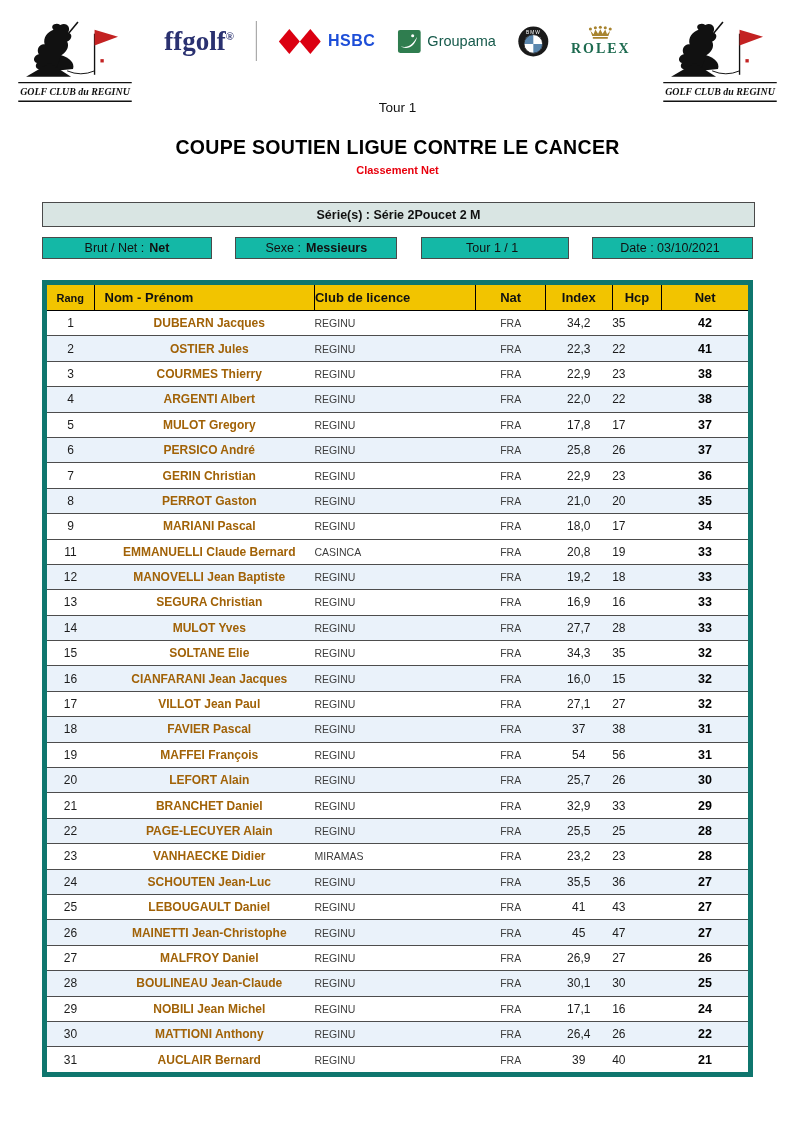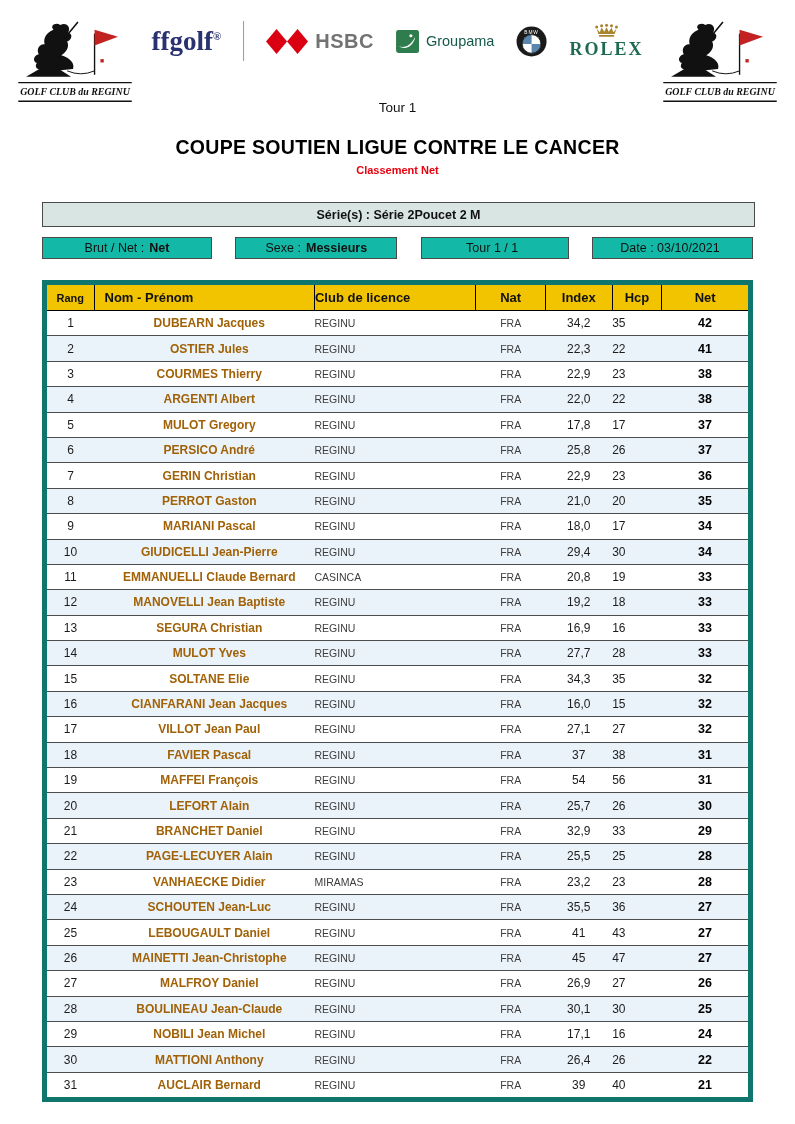--- a/index.html
+++ b/index.html
@@ -7,24 +7,24 @@
     position:relative; width:795px; height:1124px; background:#ffffff;
     font-family:"Liberation Sans", sans-serif; color:#111; overflow:hidden;
   }
   
   .sponsor-row {position:absolute; top:14px; left:50%; transform:translateX(-50%);
     height:54px; display:flex; align-items:center; gap:22px; white-space:nowrap;}
   .ffgolf {font-family:"Liberation Serif", serif; font-weight:bold; font-size:27px; color:#2A3170;}
   .ffgolf sup {font-size:11px; font-weight:bold;}
   .vdivider {width:1px; height:40px; background:#9a9a9a;}
   .logo-group {display:flex; align-items:center; gap:7px;}
-  .hsbc-text {font-weight:bold; font-size:20px; letter-spacing:0.5px; color:#737373;}
+  .hsbc-text {font-weight:bold; font-size:16px; letter-spacing:0.5px; color:#1d4ed8;}
   .groupama-text {font-size:14.5px; color:#15594A; font-weight:normal;}
   .rolex-group {display:flex; flex-direction:column; align-items:center; gap:1px;}
-  .rolex-text {font-family:"Liberation Serif", serif; font-weight:bold; font-size:18px;
+  .rolex-text {font-family:"Liberation Serif", serif; font-weight:bold; font-size:14px;
     letter-spacing:2px; color:#1E6B50;text-align:center;}
   
   .club-logo {position:absolute; top:20px;}
   .club-logo.left {left:16px;}
   .club-logo.right {right:16px;}
   
   .date-line {position:absolute; top:79px; left:0; width:100%; text-align:center; font-size:14.5px;}
   .tour-line {position:absolute; top:100px; left:0; width:100%; text-align:center; font-size:13.5px;}
   .title {position:absolute; top:136px; left:0; width:100%; text-align:center;
     font-size:19.5px; font-weight:bold; letter-spacing:0.3px; color:#000;}
@@ -260,29 +260,20 @@
           </tr>
           <tr>
             <td class="col-rang">9</td>
             <td class="col-nom">MARIANI Pascal</td>
             <td class="col-club">REGINU</td>
             <td class="col-nat">FRA</td>
             <td class="col-index">18,0</td>
             <td class="col-hcp">17</td>
             <td class="col-net">34</td>
           </tr>
-          <tr class="alt">
-            <td class="col-rang">10</td>
-            <td class="col-nom">GIUDICELLI Jean-Pierre</td>
-            <td class="col-club">REGINU</td>
-            <td class="col-nat">FRA</td>
-            <td class="col-index">29,4</td>
-            <td class="col-hcp">30</td>
-            <td class="col-net">34</td>
-          </tr>
           <tr>
             <td class="col-rang">11</td>
             <td class="col-nom">EMMANUELLI Claude Bernard</td>
             <td class="col-club">CASINCA</td>
             <td class="col-nat">FRA</td>
             <td class="col-index">20,8</td>
             <td class="col-hcp">19</td>
             <td class="col-net">33</td>
           </tr>
           <tr class="alt">

